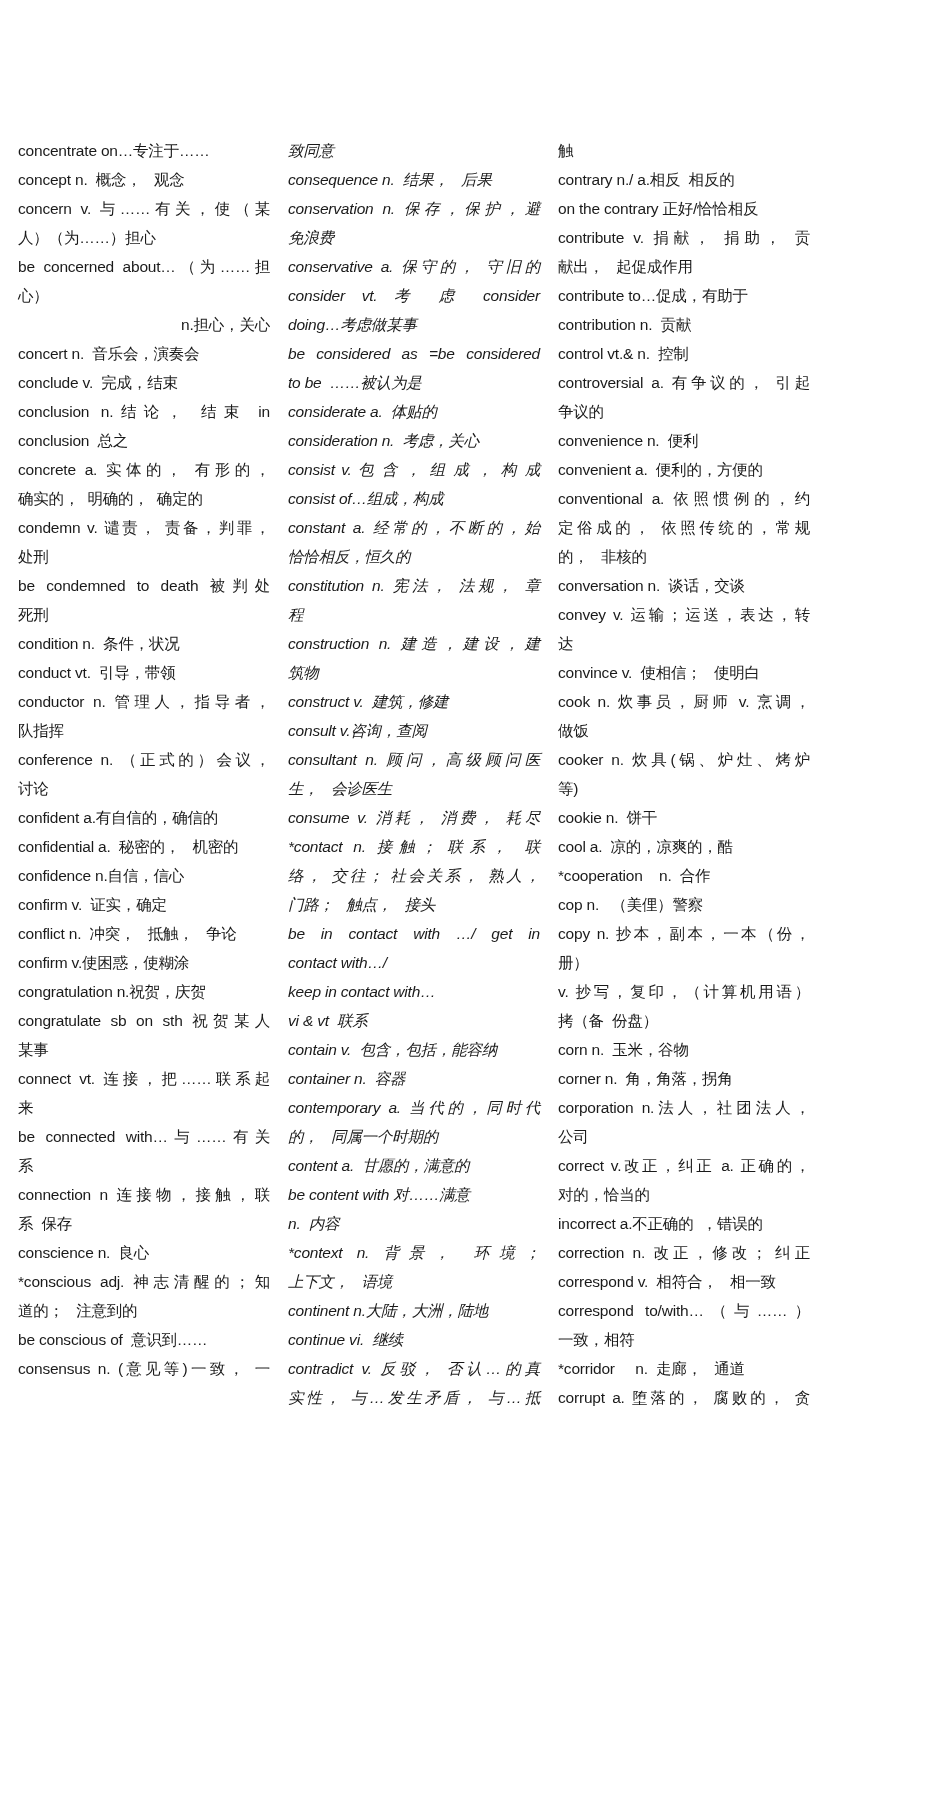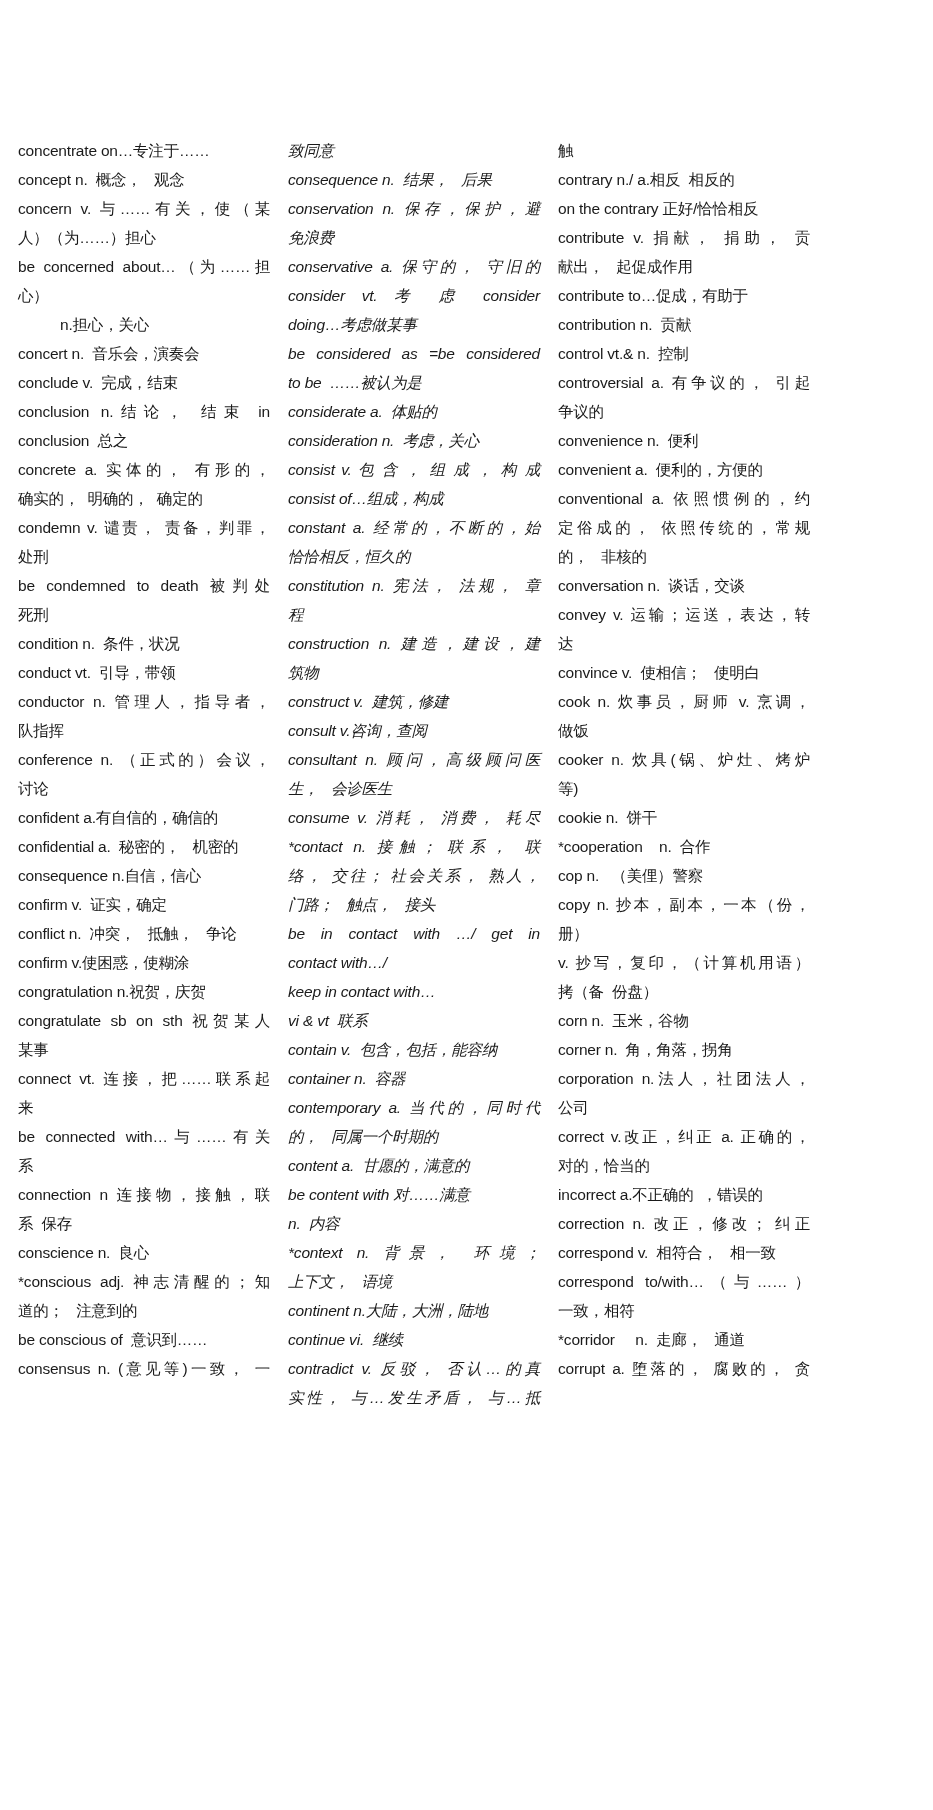--- a/index.html
+++ b/index.html
@@ -38,20 +38,21 @@
     overflow: visible;
     letter-spacing: -0.2px;
   }
   .line.justify {
     text-align: justify;
     text-align-last: justify;
     white-space: normal;
   }
   .line.indent {
     padding-left: 42px;
+    text-align: right;
   }
 </style>
 </head>
 <body>
 
 <div class="page">
   <div class="column col-1">
       <div class="line">concentrate on…专注于……</div>
       <div class="line">concept n.  概念，   观念</div>
       <div class="line justify">concern v.  与……有关，使（某</div>
@@ -70,21 +71,21 @@
       <div class="line justify">be condemned to death  被判处</div>
       <div class="line">死刑</div>
       <div class="line">condition n.  条件，状况</div>
       <div class="line">conduct vt.  引导，带领</div>
       <div class="line justify">conductor n.  管理人，指导者，</div>
       <div class="line">队指挥</div>
       <div class="line justify">conference n.  （正式的）会议，</div>
       <div class="line">讨论</div>
       <div class="line">confident a.有自信的，确信的</div>
       <div class="line">confidential a.  秘密的，   机密的</div>
-      <div class="line">consequence n.自信，信心</div>
+      <div class="line">confidence n.自信，信心</div>
       <div class="line">confirm v.  证实，确定</div>
       <div class="line">conflict n.  冲突，   抵触，   争论</div>
       <div class="line">confirm v.使困惑，使糊涂</div>
       <div class="line">congratulation n.祝贺，庆贺</div>
       <div class="line justify">congratulate sb on sth 祝贺某人</div>
       <div class="line">某事</div>
       <div class="line justify">connect vt.  连接，把……联系起</div>
       <div class="line">来</div>
       <div class="line justify">be connected with…与……有关</div>
       <div class="line">系</div>
@@ -160,20 +161,21 @@
       <div class="line">的，   非核的</div>
       <div class="line">conversation n.  谈话，交谈</div>
       <div class="line justify">convey v.  运输；运送，表达，转</div>
       <div class="line">达</div>
       <div class="line">convince v.  使相信；   使明白</div>
       <div class="line justify">cook n.  炊事员，厨师  v.  烹调，</div>
       <div class="line">做饭</div>
       <div class="line justify">cooker n.  炊具(锅、炉灶、烤炉</div>
       <div class="line">等)</div>
       <div class="line">cookie n.  饼干</div>
+      <div class="line">cool a.  凉的，凉爽的，酷</div>
       <div class="line">*cooperation    n.  合作</div>
       <div class="line">cop n.   （美俚）警察</div>
       <div class="line justify">copy n.  抄本，副本，一本（份，</div>
       <div class="line">册）</div>
       <div class="line justify">v.  抄写，复印，（计算机用语）</div>
       <div class="line">拷（备  份盘）</div>
       <div class="line">corn n.  玉米，谷物</div>
       <div class="line">corner n.  角，角落，拐角</div>
       <div class="line justify">corporation n.法人，社团法人，</div>
       <div class="line">公司</div>

